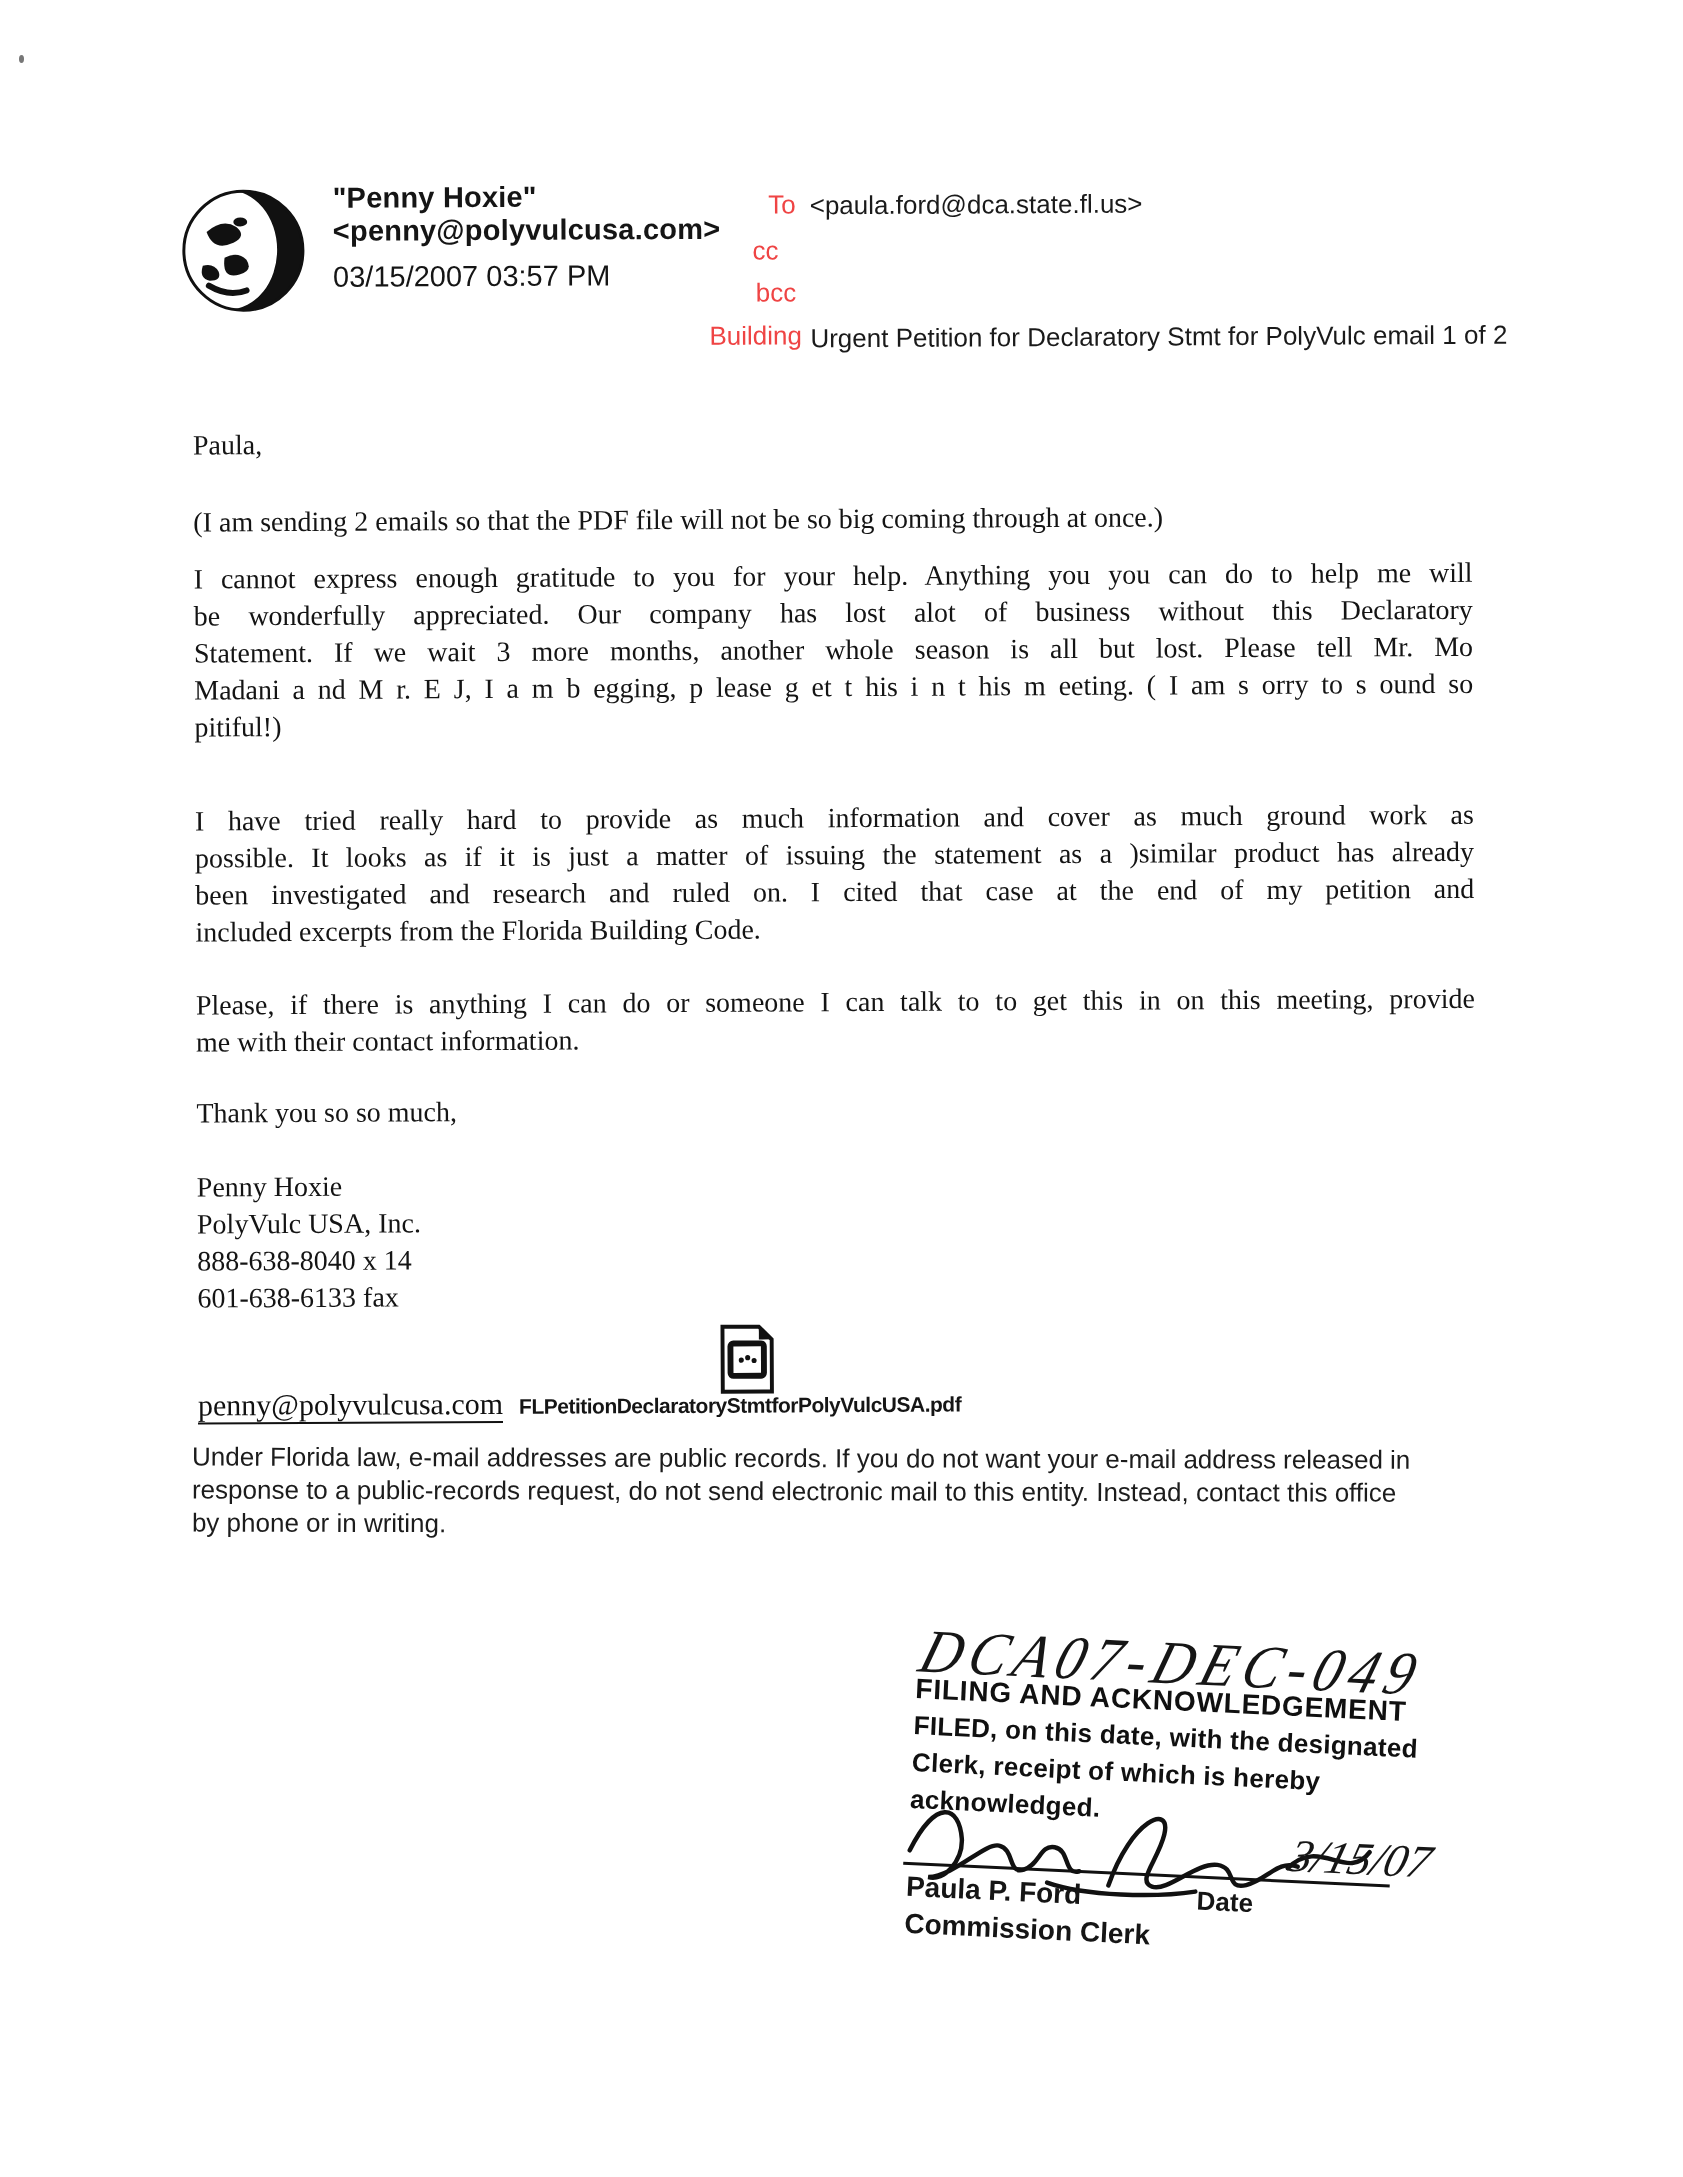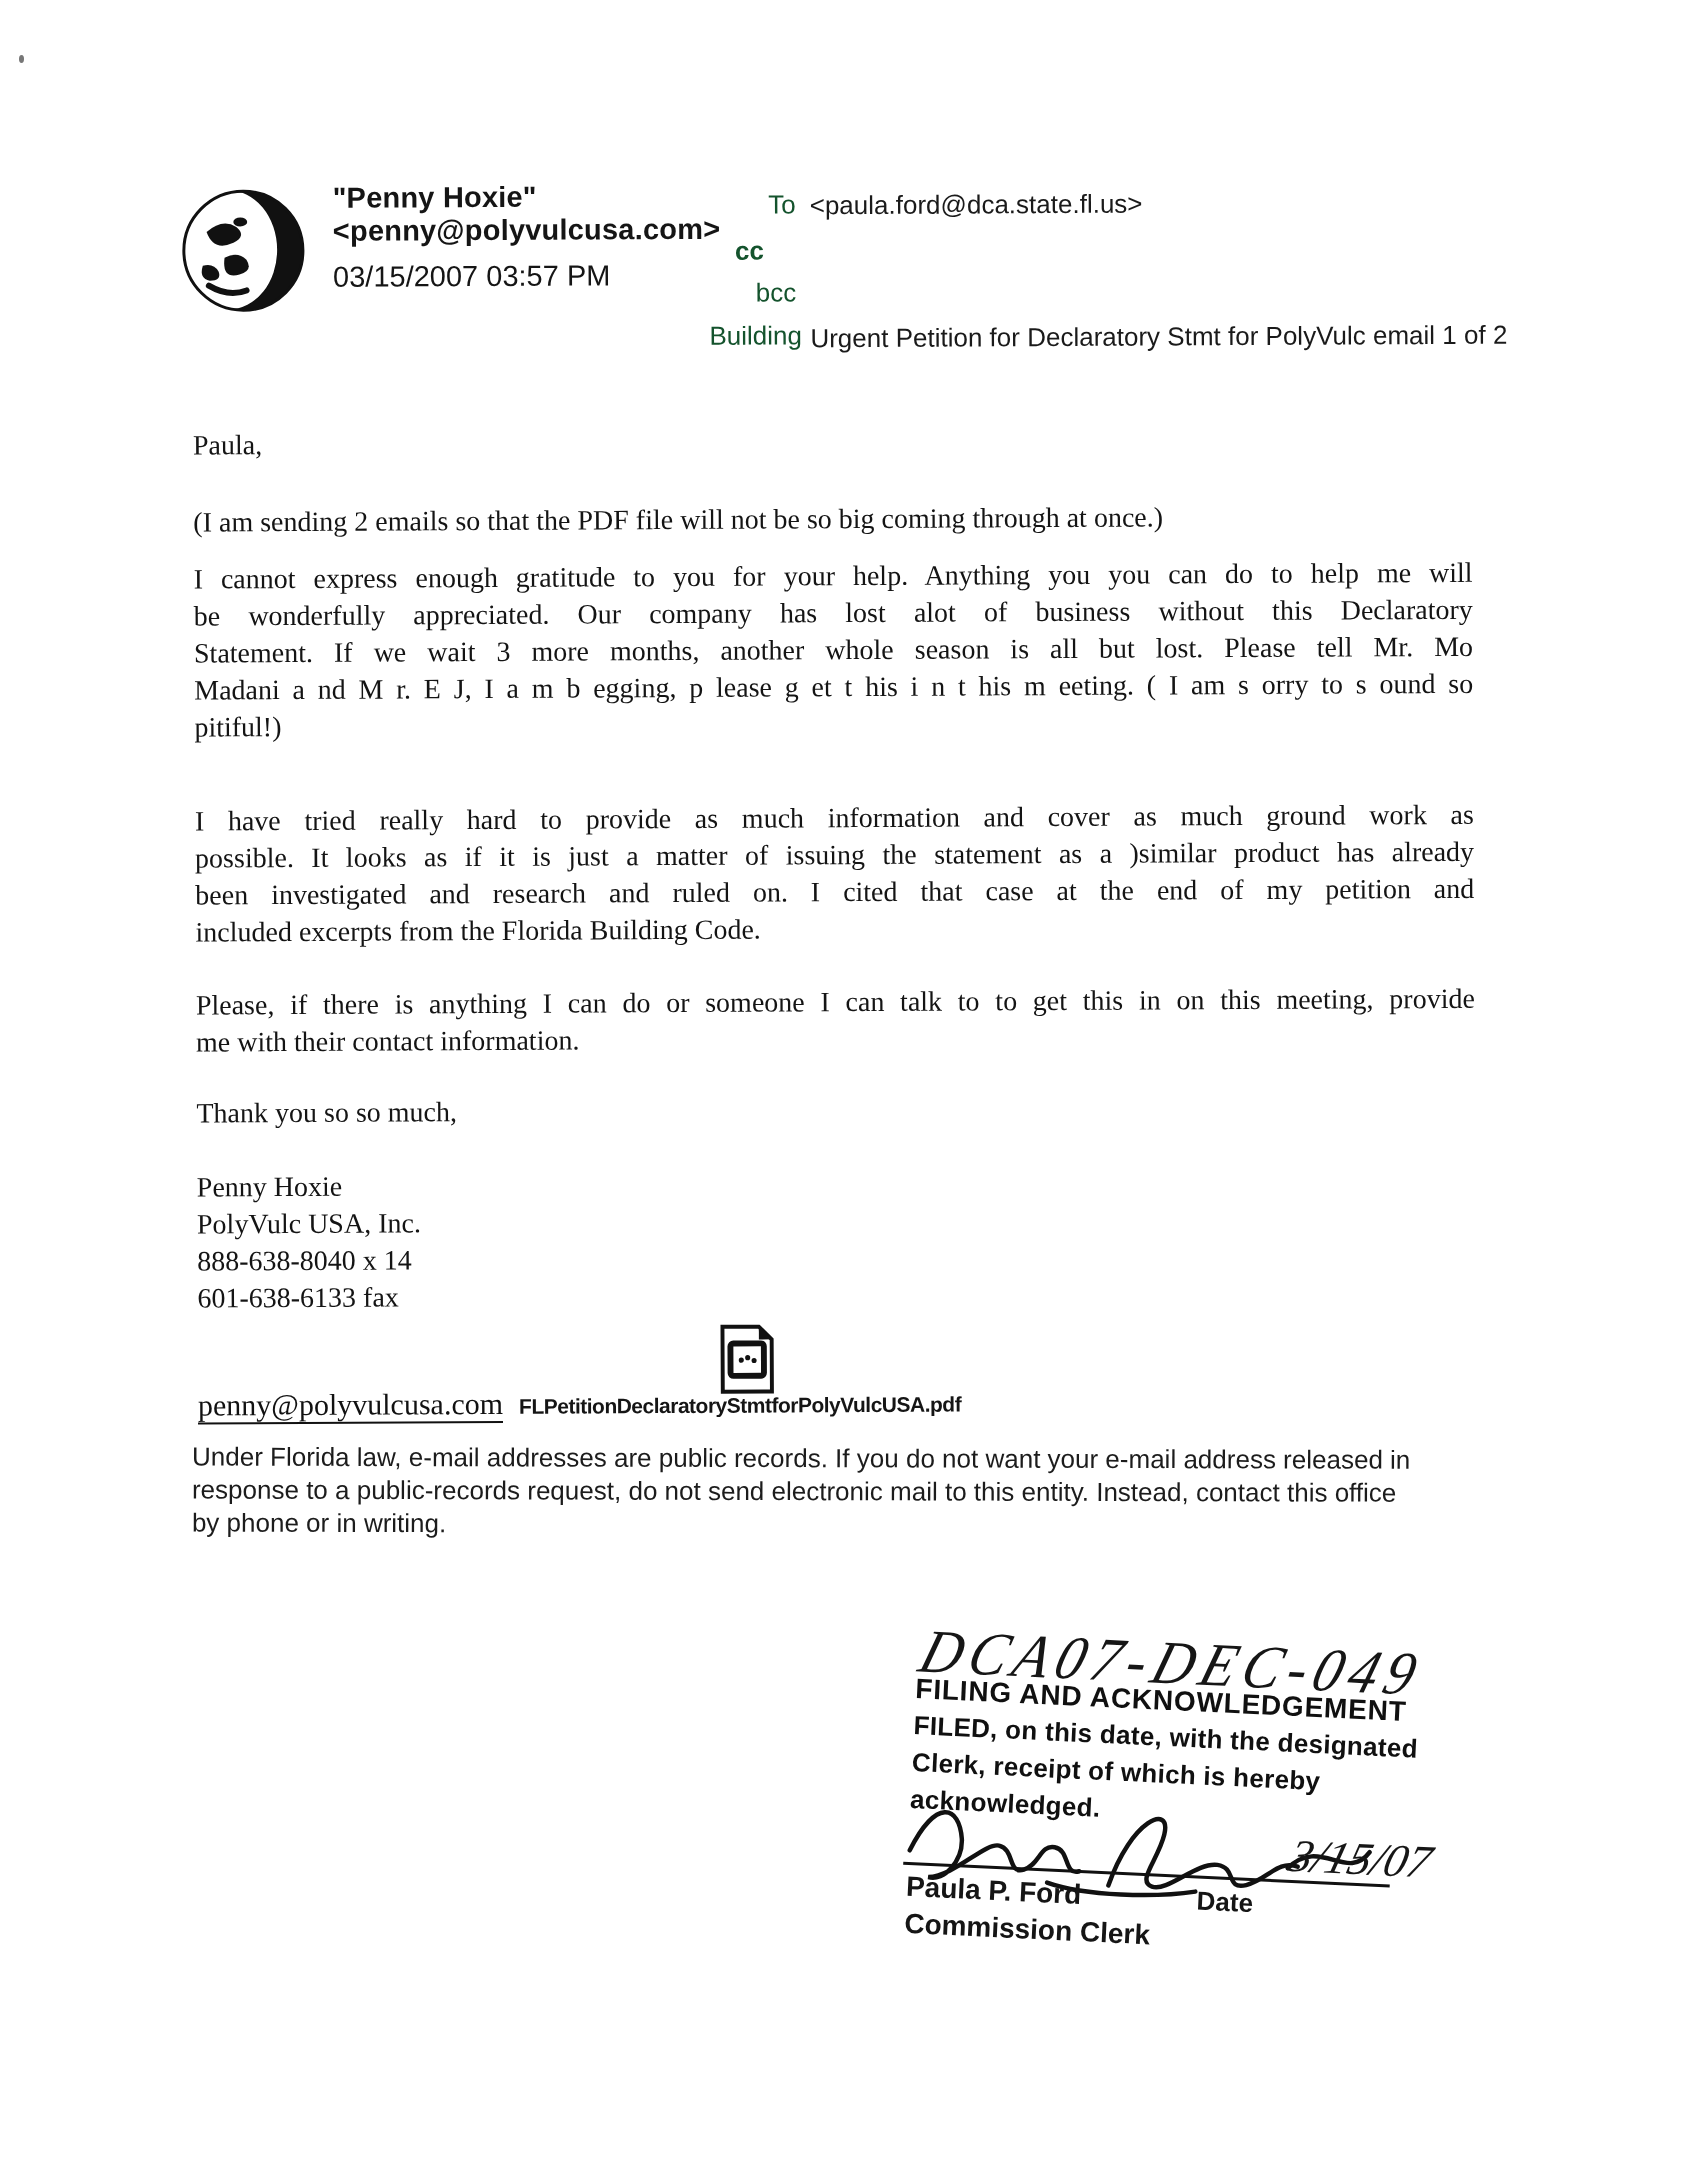--- a/index.html
+++ b/index.html
@@ -8,21 +8,21 @@
     overflow:hidden; color:#151515;
     font-family:"Liberation Serif","DejaVu Serif",serif;
   }
   .abs{position:absolute;}
   .sans{font-family:"Liberation Sans","DejaVu Sans",sans-serif;}
   .tilt{position:absolute; inset:0; transform:rotate(-0.3deg); transform-origin:40% 30%;}
 
   
   .sender-name,.sender-email{font-weight:bold; font-size:29px; letter-spacing:0.2px;}
   .sent-date{font-size:29px; margin-top:10px;}
-  .fld-label{font-size:26px; color:#14532d;}
+  .fld-label{font-size:26px; color:#ef4444;}
   .fld-value{font-size:26px; color:#1a1a1a;}
 
   
   .para{width:1279px; font-size:28px; line-height:37px; color:#141414;}
   .para .tl{text-align:justify; text-align-last:justify; white-space:normal;}
   .para .tl:last-child{text-align-last:left;}
   .plain{font-size:28px; line-height:37px;}
 
   .email-link{font-size:30px; border-bottom:2.5px solid #111; padding-bottom:1px; color:#111;}
   .attach-name{font-family:"Liberation Sans","DejaVu Sans",sans-serif;
@@ -64,21 +64,21 @@
         <path d="M30,100 q20,12 38,5" stroke="#111" stroke-width="6" fill="none" stroke-linecap="round"></path>
       </svg>
     </div>
 
     <div class="abs sans sender-name" style="left:335px; top:180px;">"Penny Hoxie"</div>
     <div class="abs sans sender-email" style="left:335px; top:213px;">&lt;penny@polyvulcusa.com&gt;</div>
     <div class="abs sans sent-date" style="left:335px; top:249px;">03/15/2007 03:57 PM</div>
 
     <div class="abs sans fld-label" style="left:737px; top:190px; width:61px; text-align:right;">To</div>
     <div class="abs sans fld-value" style="left:812px; top:191px;">&lt;paula.ford@dca.state.fl.us&gt;</div>
-    <div class="abs sans fld-label" style="left:737px; top:236px; width:61px; text-align:left;font-weight:bold;">cc</div>
+    <div class="abs sans fld-label" style="left:737px; top:236px; width:61px; text-align:center;">cc</div>
     <div class="abs sans fld-label" style="left:737px; top:278px; width:61px; text-align:right;">bcc</div>
     <div class="abs sans fld-label" style="left:711px; top:321px; width:87px; text-align:right;">Building</div>
     <div class="abs sans fld-value" style="left:812px; top:324px; width:752px;">Urgent Petition for Declaratory Stmt for PolyVulc email 1 of 2</div>
 
     <div class="abs plain" style="left:194px; top:424px;">Paula,</div>
 
     <div class="abs para" style="left:194px; top:501px;">
         <div class="tl">(I am sending 2 emails so that the PDF file will not be so big coming through at once.)</div>
       </div>
 

